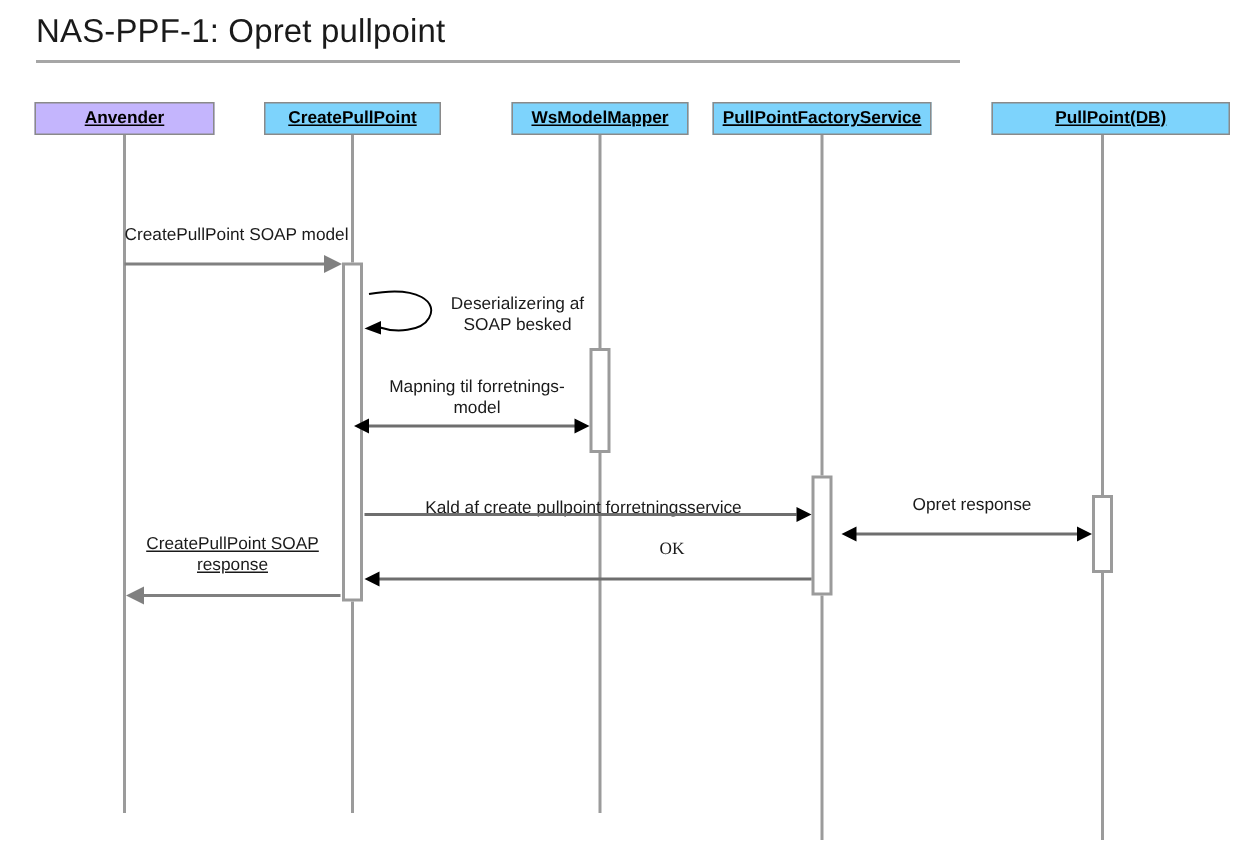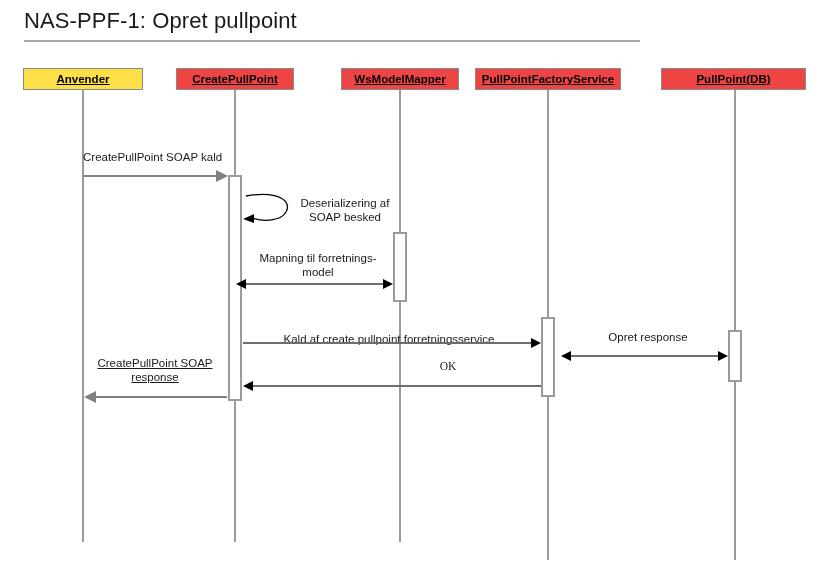--- a/index.html
+++ b/index.html
@@ -53,22 +53,22 @@
     justify-content: center;
     font-size: 11.5px;
     font-weight: bold;
     color: #000000;
     white-space: nowrap;
   }
   .participant .plabel {
     text-decoration: underline;
     pointer-events: none;
   }
-  .p-actor  { background: #fde047; }
-  .p-system { background: #ef4444; text-align: center; }
+  .p-actor  { background: #c4b5fd; }
+  .p-system { background: #7dd3fc; text-align: center; }
   
   .activation {
     position: absolute;
     box-sizing: border-box;
     width: 14px;
     background: #ffffff;
     border: 2px solid #9b9b9b;
   }
   
   .msg-line {
@@ -143,30 +143,30 @@
   </div>
 
   <div class="participant p-system" style="left:341px; top:68px; width:118px;">
     <span class="plabel">WsModelMapper</span>
   </div>
 
   <div class="participant p-system" style="left:475px; top:68px; width:146px;text-decoration:underline;">
     <span class="plabel">PullPointFactoryService</span>
   </div>
 
-  <div class="participant p-system" style="left:661px; top:68px; width:145px;">
+  <div class="participant p-system" style="left:661px; top:68px; width:159px;">
     <span class="plabel">PullPoint(DB)</span>
   </div>
 
   <div class="activation" style="left:228px; top:175px; height:226px;"></div>
   <div class="activation" style="left:393px; top:232px; height:70px;"></div>
   <div class="activation" style="left:541px; top:317px; height:80px;"></div>
   <div class="activation" style="left:728px; top:330px; height:52px;"></div>
 
-  <div class="msg-label left-align" style="left:83px; top:150px; width:220px;">CreatePullPoint SOAP kald</div>
+  <div class="msg-label left-align" style="left:83px; top:150px; width:220px;">CreatePullPoint SOAP model</div>
   <div class="msg-line msg-gray" style="left:83px; top:175px; width:133px;"></div>
   <div class="arrowhead ah-right-gray" style="left:216px; top:170px;"></div>
 
   <div class="selfcall" style="left:240px; top:192px;">
     <svg width="56" height="34" viewBox="0 0 56 34" xmlns="http://www.w3.org/2000/svg">
       <path d="M 6 4 C 40 -2 52 10 46 20 C 41 29 24 30 12 26" fill="none" stroke="#000000" stroke-width="1.3"></path>
       <path d="M 14 22 L 3 27 L 14 31 Z" fill="#000000"></path>
     </svg>
   </div>
   <div class="msg-label" style="left:290px; top:196px; width:110px;">Deserializering af

